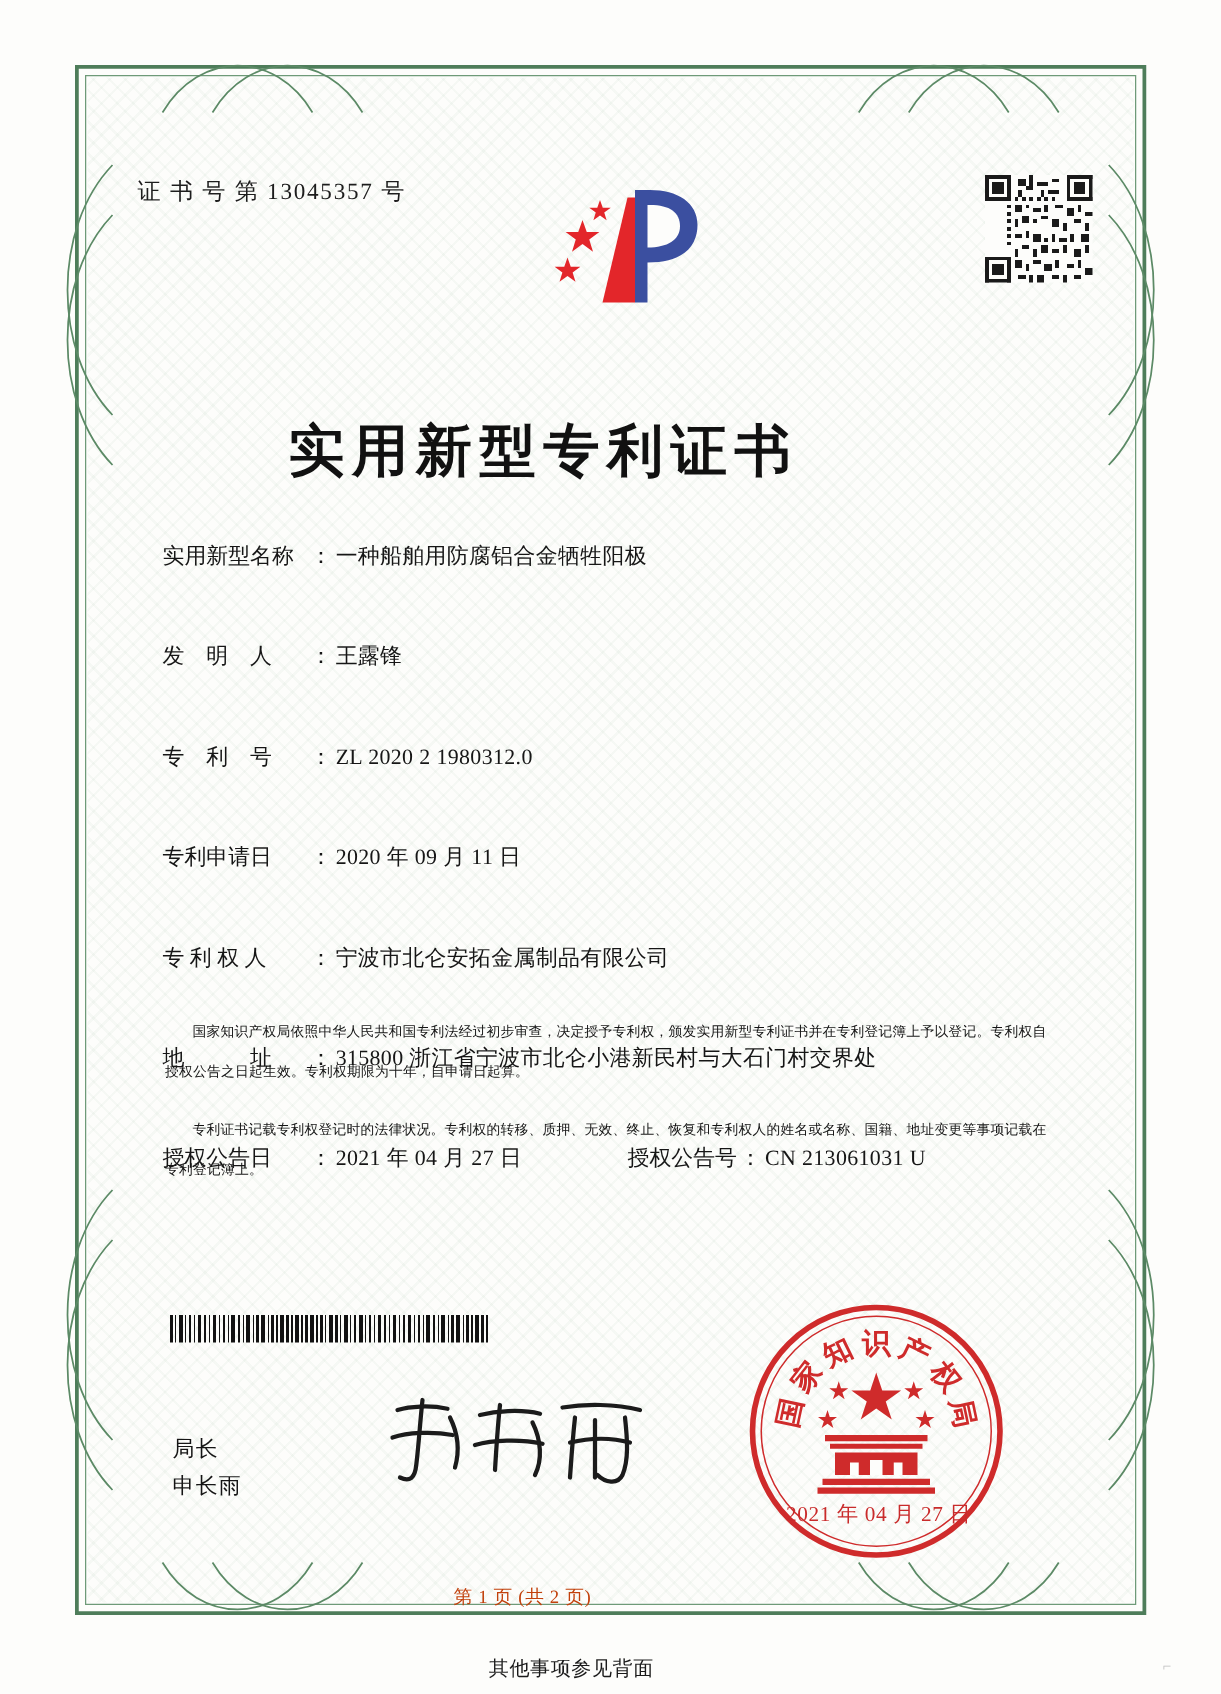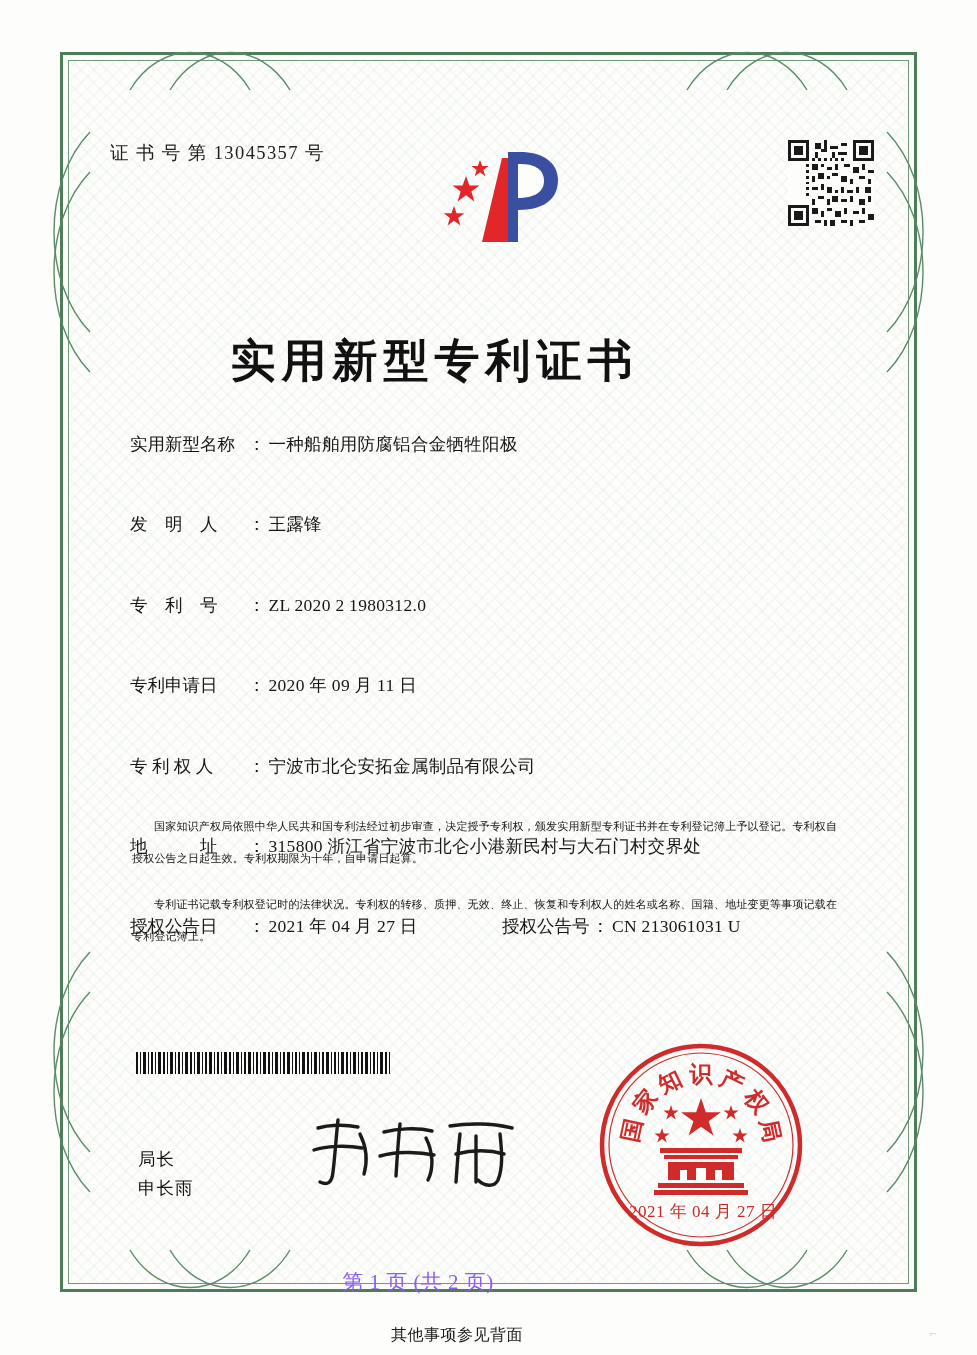--- a/index.html
+++ b/index.html
@@ -207,22 +207,22 @@
     color: #c92b2b;
     letter-spacing: 0.5px;
   }
 
   
   .page-no {
     position: absolute;
     left: 0; top: 1268px;
     width: 836px;
     text-align: center;
-    font-size: 21px;
-    color: #8b5cf6;
+    font-size: 15px;
+    color: #c2410c;
     letter-spacing: 0.5px;
   }
   .footnote {
     position: absolute;
     left: 0; top: 1325px;
     width: 914px;
     text-align: center;
     font-size: 16px;
     color: #1a1a1a;
     letter-spacing: 0.5px;

